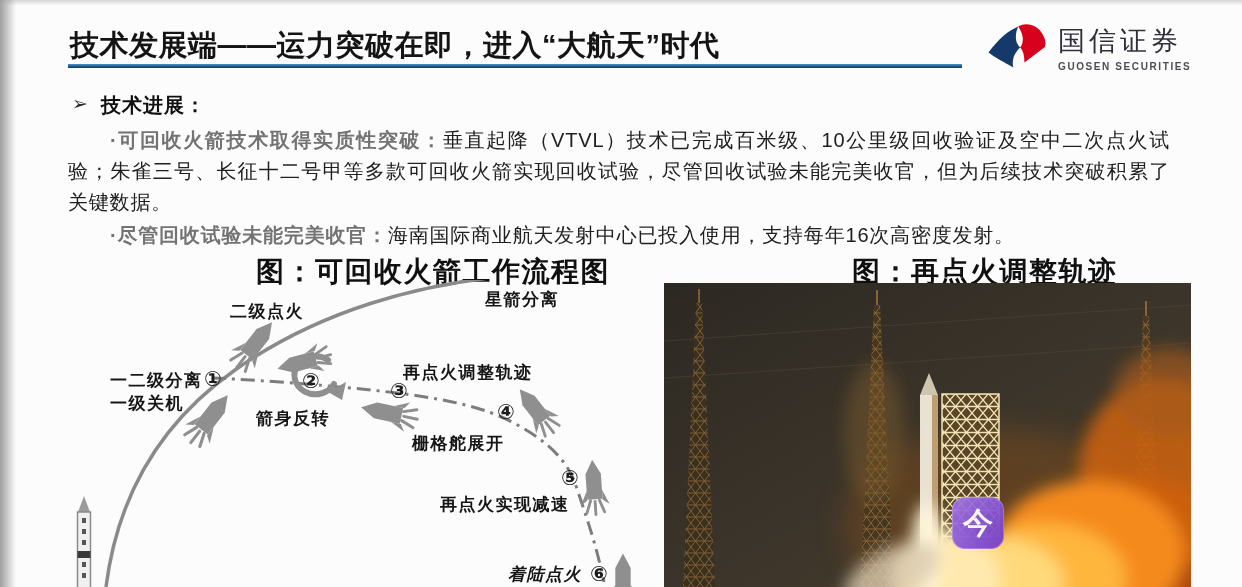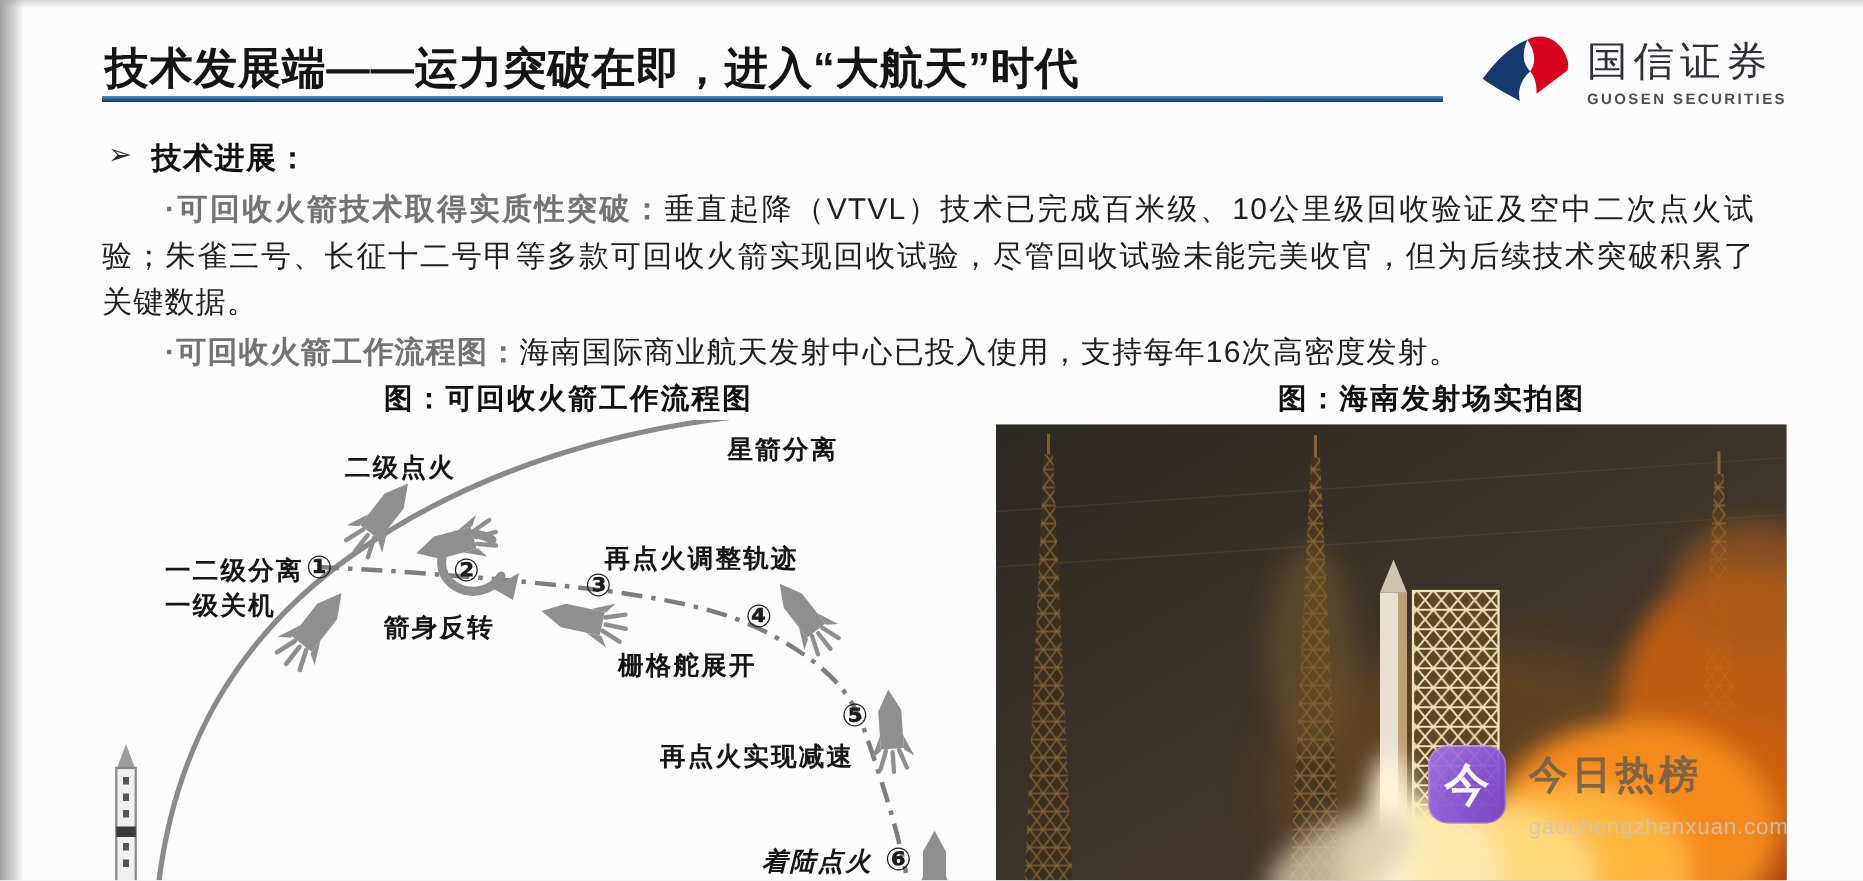--- a/index.html
+++ b/index.html
@@ -23,21 +23,21 @@
   .bullet{position:absolute;left:72px;top:92px;font-size:20px;font-weight:bold;color:#101010;
         display:flex;gap:12px;letter-spacing:1px;}
   .bullet .arw{font-size:19px;color:#2b2b2b;}
   .para{position:absolute;left:68px;width:1102px;margin:0;font-size:20px;line-height:31px;
         letter-spacing:.8px;text-indent:42px;text-align:justify;color:#202020;}
   .para b{color:#737373;}
   .p1{top:125px;}
   .p2{top:220px;}
 
   
-  .caption{position:absolute;top:253px;font-size:19px;font-weight:bold;color:#101010;letter-spacing:1.5px;white-space:nowrap;}
+  .caption{position:absolute;top:253px;font-size:28px;font-weight:bold;color:#101010;letter-spacing:1.5px;white-space:nowrap;}
   .cap-left{left:256px;}
   .cap-right{left:852px;}
 
   
   .diagram{position:absolute;left:60px;top:280px;width:600px;height:307px;text-align:right;}
   .diagram svg{position:absolute;left:0;top:0;}
   .dlabel{position:absolute;font-size:17px;font-weight:bold;color:#161616;white-space:nowrap;letter-spacing:1.5px;}
   .step{position:absolute;font-size:21px;font-weight:bold;color:#1d1d1d;line-height:1;}
   .rbody{fill:#8f8f8f;}
   .rflame{stroke:#8f8f8f;stroke-width:2.6;fill:none;stroke-linecap:round;}
@@ -72,24 +72,24 @@
       <span class="logo-en">GUOSEN SECURITIES</span>
     </div>
   </div>
 
   <div class="bullet">
     <span class="arw">➢</span>
     <span>技术进展：</span>
   </div>
 
   <p class="para p1"><b>·可回收火箭技术取得实质性突破：</b><span>垂直起降（VTVL）技术已完成百米级、10公里级回收验证及空中二次点火试验；朱雀三号、长征十二号甲等多款可回收火箭实现回收试验，尽管回收试验未能完美收官，但为后续技术突破积累了关键数据。</span></p>
-  <p class="para p2"><b>·可回收火箭工作流程图：</b><span>海南国际商业航天发射中心已投入使用，支持每年16次高密度发射。</span></p>
+  <p class="para p2"><b>·尽管回收试验未能完美收官：</b><span>海南国际商业航天发射中心已投入使用，支持每年16次高密度发射。</span></p>
 
   <div class="caption cap-left">图：可回收火箭工作流程图</div>
-  <div class="caption cap-right">图：海南发射场实拍图</div>
+  <div class="caption cap-right">图：再点火调整轨迹</div>
 
   <div class="diagram">
     <svg width="600" height="307" viewBox="0 0 600 307">
       <defs>
         <g id="rkt">
           <path class="rbody" d="M-7,-11 L0,-24 L7,-11 L7,12 L-7,12 Z"></path>
           <path class="rbody" d="M-7,4 L-13,17 L-7,13 Z"></path>
           <path class="rbody" d="M7,4 L13,17 L7,13 Z"></path>
           <path class="rflame" d="M-4,13 L-8,24 M0,14 L0,26 M4,13 L8,24"></path>
         </g>
@@ -202,19 +202,15 @@
         <ellipse cx="263" cy="268" rx="15" ry="48" fill="#fff6d8"></ellipse>
         <ellipse cx="228" cy="292" rx="52" ry="26" fill="#d8c8ae" opacity=".8" transform="rotate(-28 228 292)"></ellipse>
         <ellipse cx="210" cy="150" rx="30" ry="70" fill="#7a5a28" opacity=".5"></ellipse>
       </g>
 
     </svg>
     <div class="watermark">
       <div class="wm-icon">
           <span>今</span>
         </div>
-      <div>
-        <div class="wm-name">今日热榜</div>
-        <div class="wm-url">gaochengzhenxuan.com</div>
-      </div>
     </div>
   </div>
 </div>
 
 </body></html>

